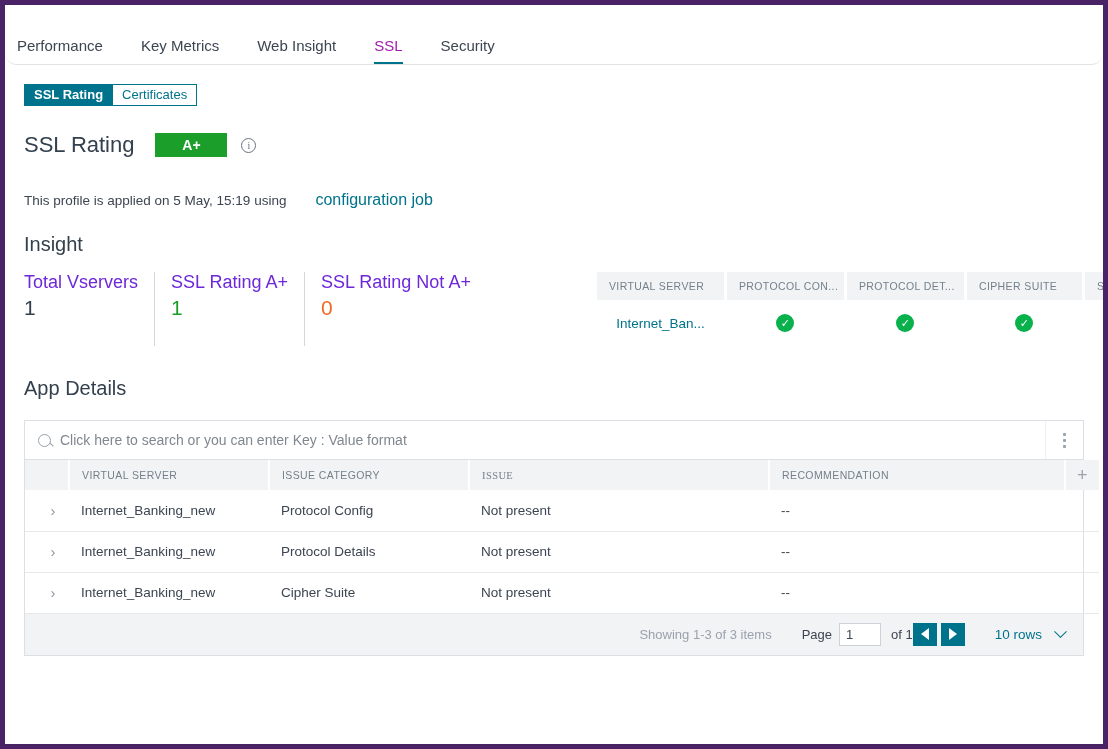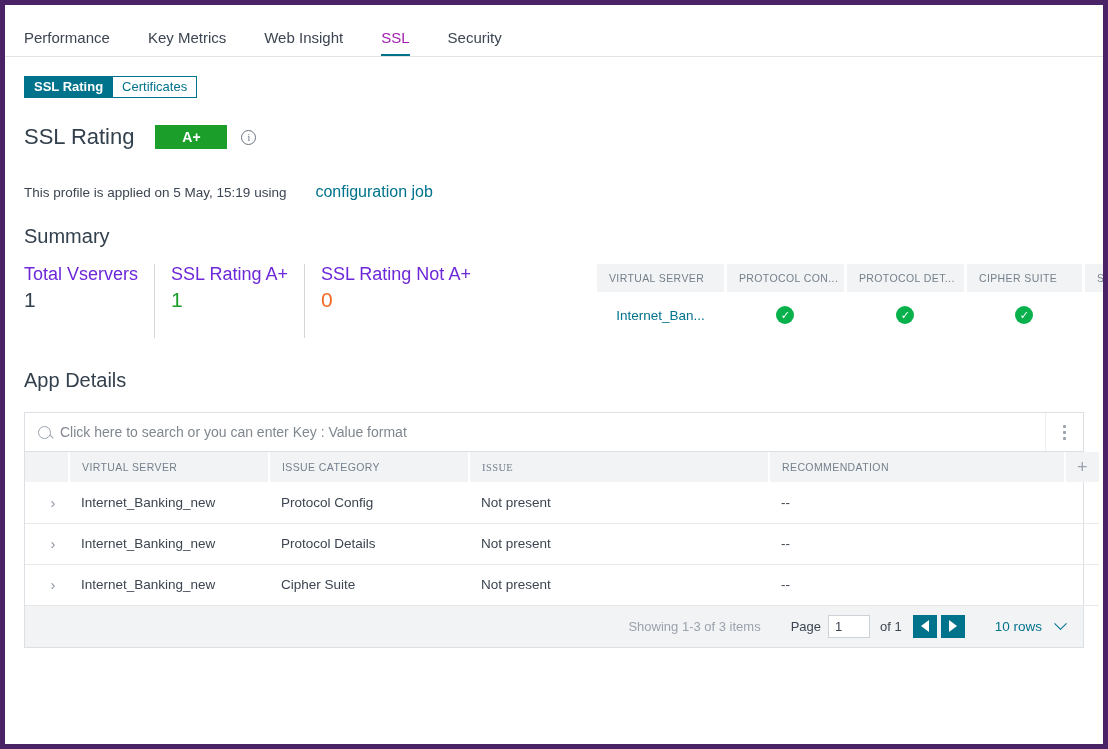--- a/index.html
+++ b/index.html
@@ -11,25 +11,26 @@
   .frame {
     width: 1108px; height: 749px;
     border: 5px solid #4a2266;
     background: #ffffff;
     overflow: hidden;
     position: relative;
   }
 
   
   .tabbar {
-    height: 52px;
+    height: 60px;
     border-bottom: 1px solid #e3e3e3;
     display: flex;
     align-items: flex-end;
-    padding-left: 19px;
+    padding-left: 12px;
+    border-radius: 12px;
   }
   .tab {
     font-size: 15px;
     color: #3c4551;
     padding: 0 0 9px 0;
     margin-right: 38px;
     line-height: 1;
     cursor: pointer;
     border-bottom: 2px solid transparent;
     white-space: nowrap;
@@ -204,21 +205,21 @@
   }
   .showing { color: #9aa2ad; margin-right: 30px; }
   .pg-label { color: #3c4551; margin-right: 7px; }
   .pg-input {
     width: 42px; height: 23px;
     border: 1px solid #cdd2d8; background: #ffffff;
     font-size: 13px; color: #3c4551;
     padding-left: 6px; outline: none;
     font-family: "Liberation Sans", sans-serif;
   }
-  .pg-of { color: #3c4551; margin-left: 10px; margin-right: 11px; }
+  .pg-of { color: #3c4551; margin-left: 10px; margin-right: 0; }
   .navbtn {
     width: 24px; height: 23px; background: #00738c;
     display: flex; align-items: center; justify-content: center;
     cursor: pointer; margin-right: 4px;
   }
   .navbtn .tri-l {
     width: 0; height: 0;
     border-top: 6px solid transparent; border-bottom: 6px solid transparent;
     border-right: 8px solid #ffffff;
   }
@@ -261,21 +262,21 @@
       <div class="page-title">SSL Rating</div>
       <div class="rating-badge">A+</div>
       <div class="info-icon">i</div>
     </div>
 
     <div class="applied-row">
       <span class="applied-text">This profile is applied on 5 May, 15:19 using</span>
       <span class="link">configuration job</span>
     </div>
 
-    <div class="section-title">Summary</div>
+    <div class="section-title">Insight</div>
 
     <div class="summary-area">
       <div class="kpis">
         <div class="kpi">
           <div class="kpi-label">Total Vservers</div>
           <div class="kpi-value">1</div>
         </div>
         <div class="kpi">
           <div class="kpi-label">SSL Rating A+</div>
           <div class="kpi-value green">1</div>

